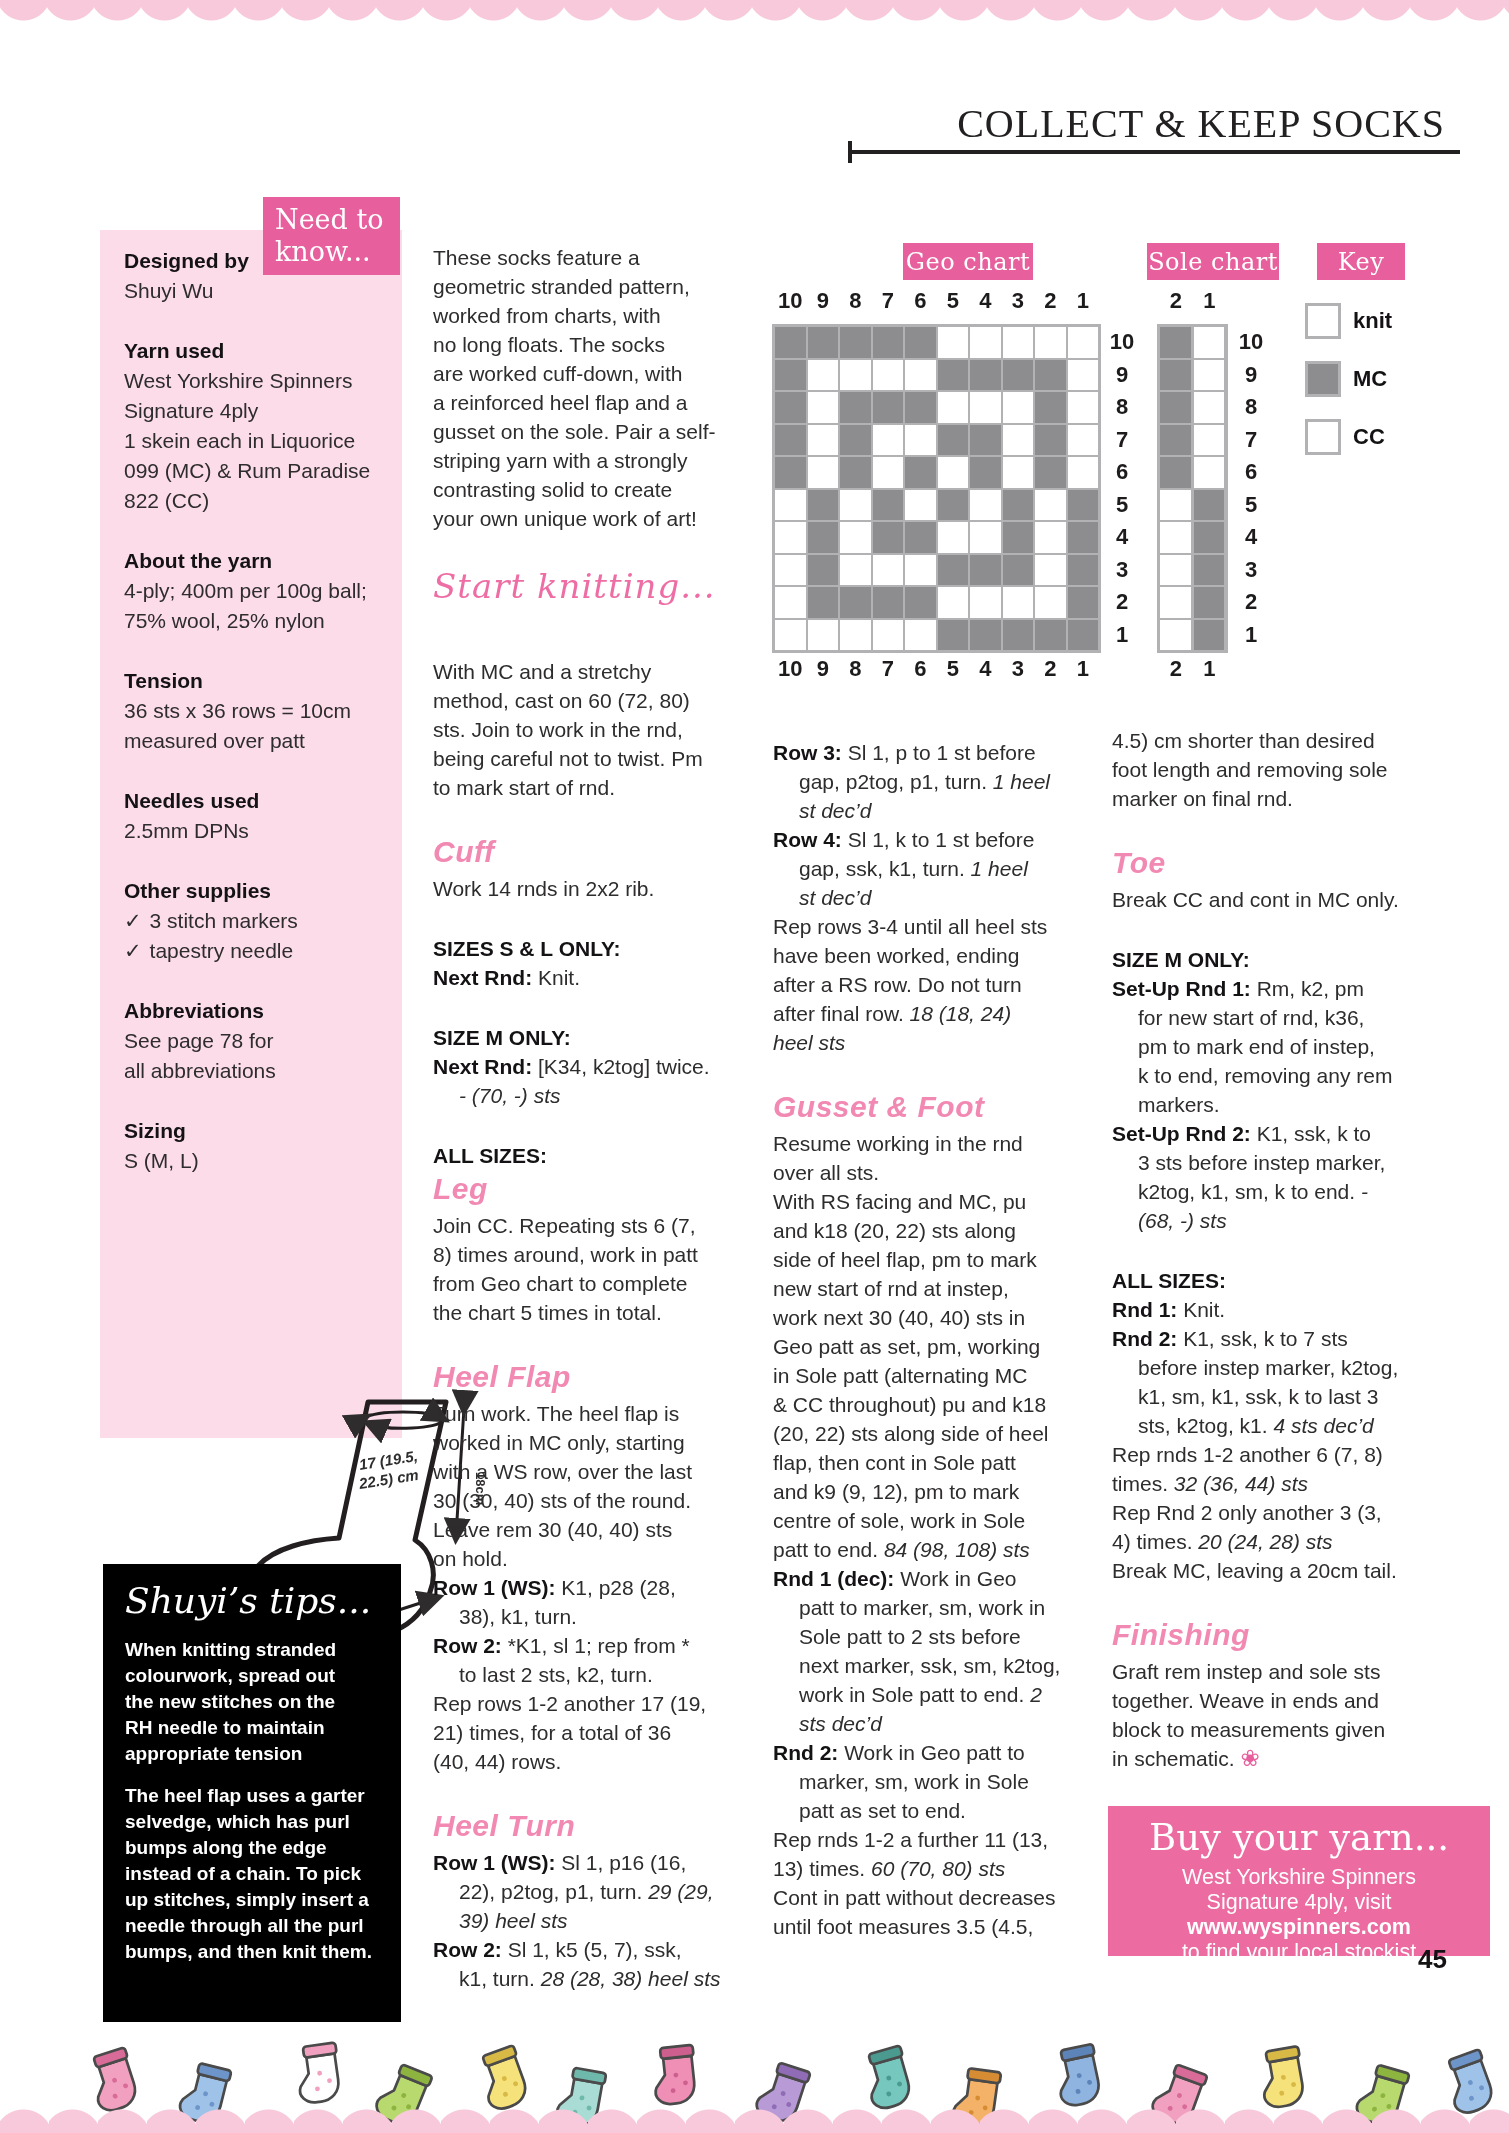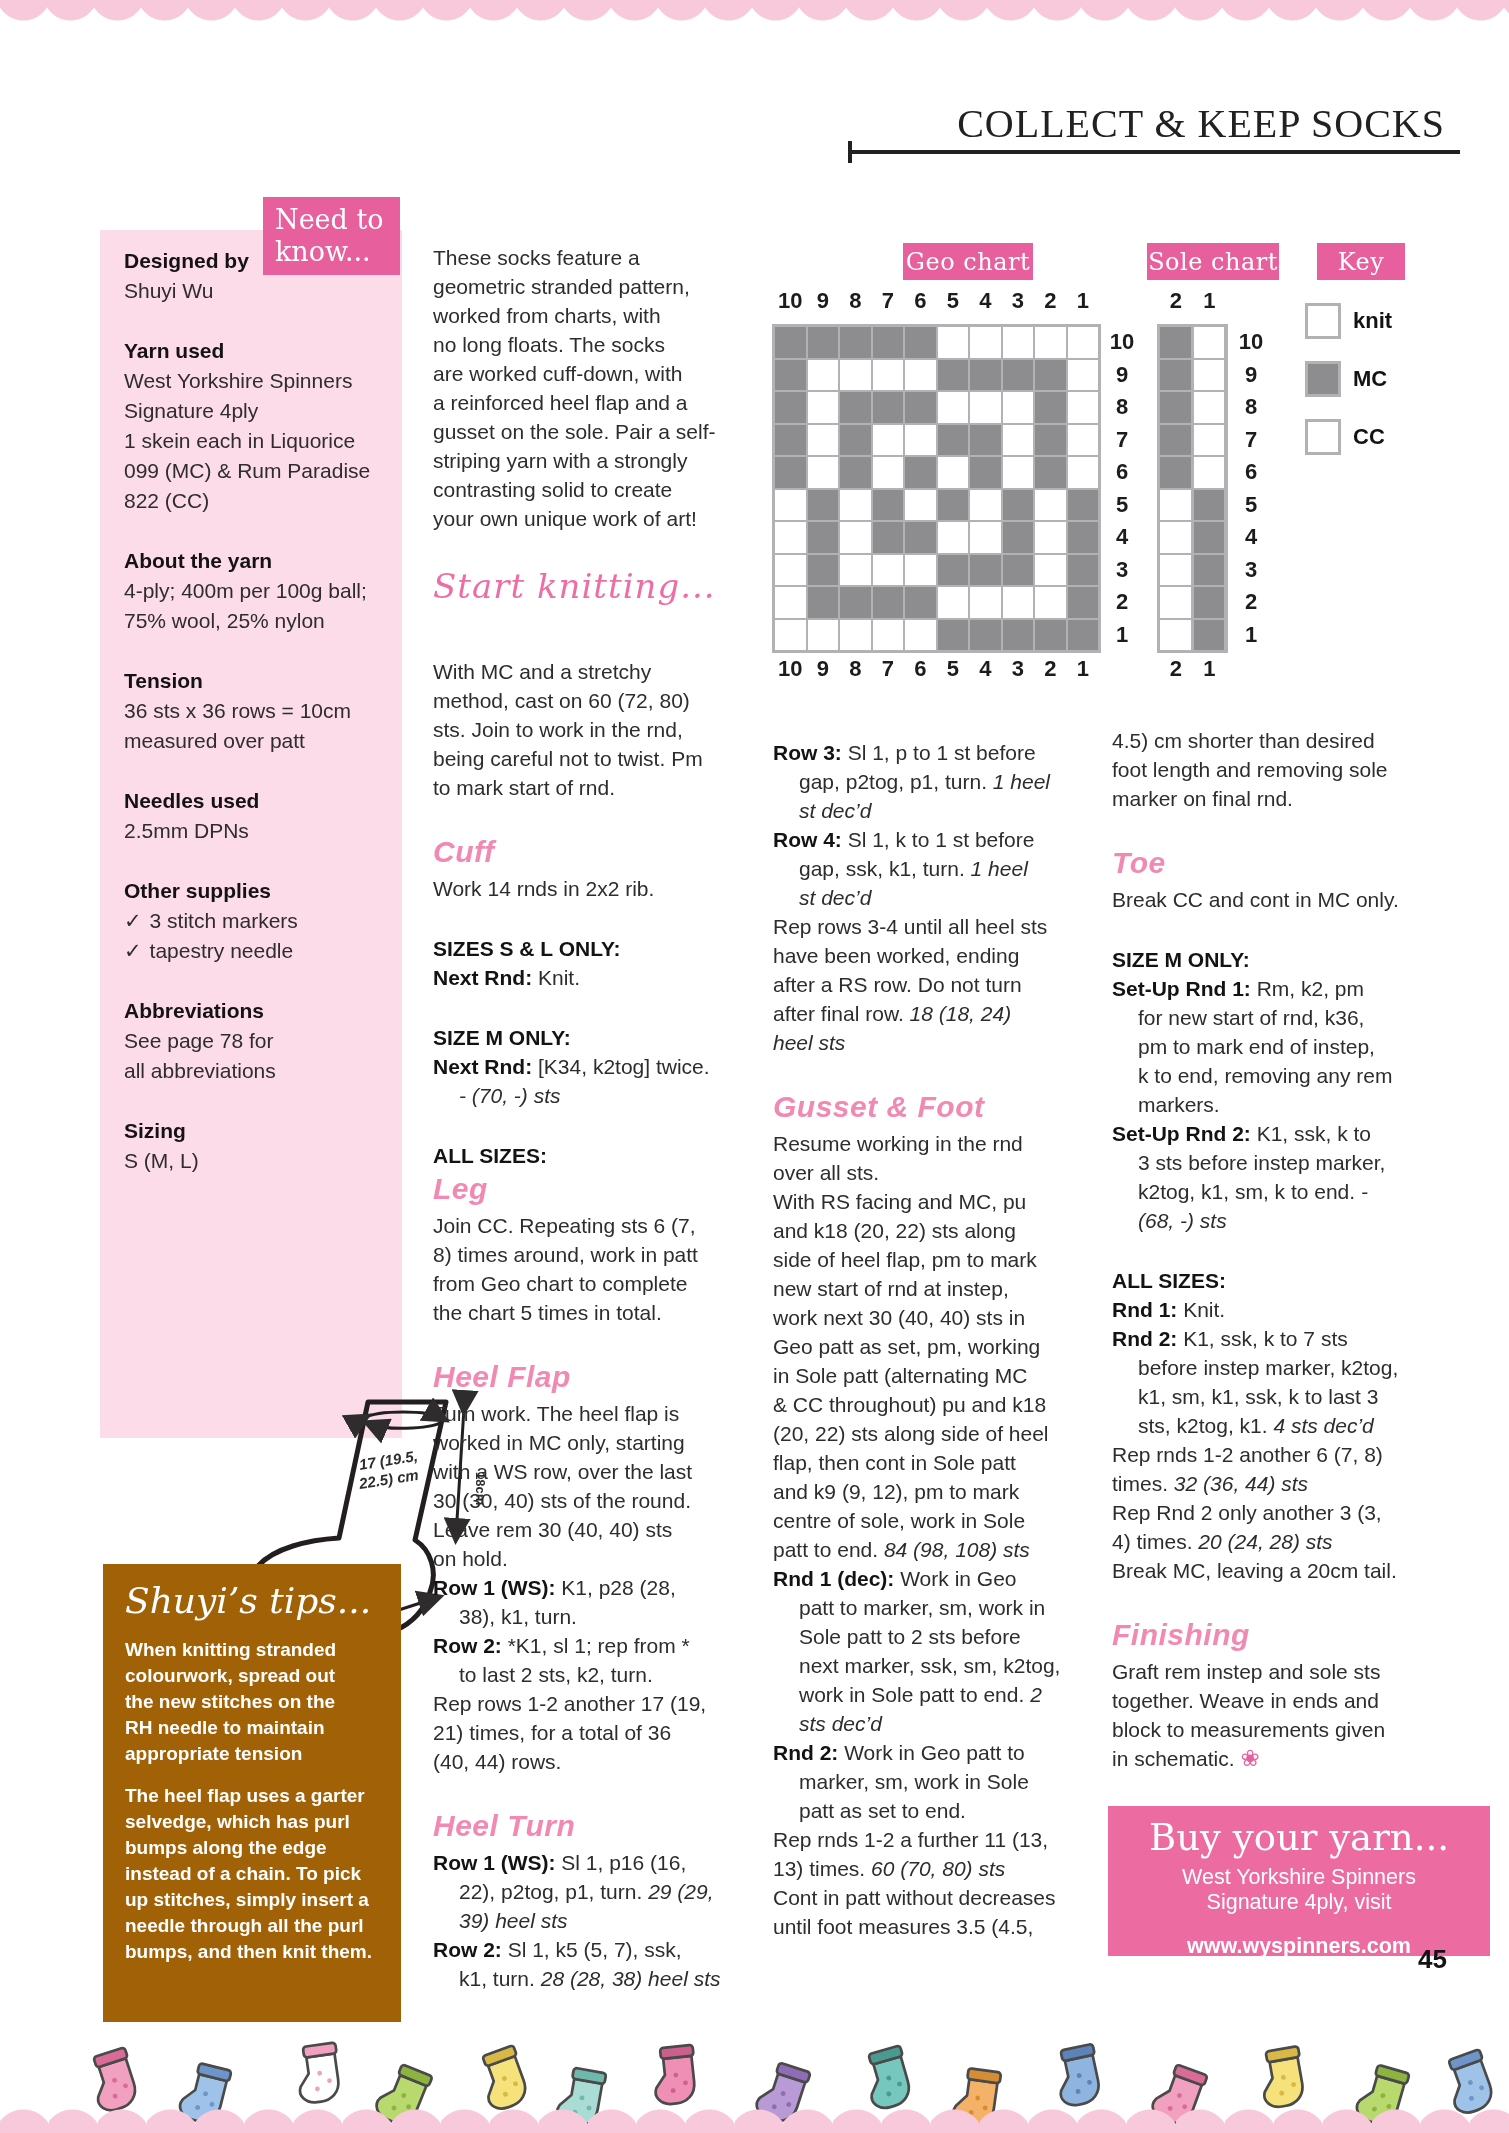--- a/index.html
+++ b/index.html
@@ -26,21 +26,21 @@
   
   .sidebar{position:absolute;left:100px;top:230px;width:302px;height:1208px;background:#fbdce8;}
   .sb-inner{padding:16px 0 0 24px;}
   .sb-line{font-size:21px;line-height:30px;color:#2e2c2d;white-space:nowrap;}
   .sb-h{font-weight:700;color:#141214;}
   .sb-gap{height:30px;}
   .check{color:#2e2c2d;margin-right:8px;}
   .schematic{position:absolute;left:118px;top:1158px;width:272px;height:272px;}
   .schematic text{font-family:"Liberation Sans",sans-serif;fill:#2e2c2d;}
   
-  .tips{position:absolute;left:103px;top:1564px;width:298px;height:458px;background:#a16207;
+  .tips{position:absolute;left:103px;top:1564px;width:298px;height:458px;background:#000000;
      box-sizing:border-box;padding:16px 22px;}
   .tips-title{font-family:"DejaVu Serif",serif;font-style:italic;font-size:36px;color:#fff;
      margin-bottom:16px;}
   .tips-line{font-size:19px;line-height:26px;font-weight:700;color:#fff;white-space:nowrap;}
   .tips-gap{height:16px;}
   
   .col{position:absolute;width:335px;}
   .tl{font-size:21px;line-height:29px;color:#2e2c2d;white-space:nowrap;}
   .ind{padding-left:26px;}
   .s-b{font-weight:700;color:#141214;}
@@ -61,21 +61,21 @@
   .key-item-row{position:absolute;display:flex;align-items:center;}
   .key-sq{width:30px;height:30px;border:3px solid #b2b2b4;box-sizing:content-box;margin-right:12px;}
   .key-sq.mc{background:#8d8d8f;}
   .key-sq.wh{background:#fff;}
   .key-label{font-weight:700;font-size:22px;color:#141214;}
   
   .buy{position:absolute;left:1108px;top:1806px;width:382px;height:150px;background:#ec6ba1;
      box-sizing:border-box;padding:10px 14px;text-align:center;}
   .buy-title{font-family:"DejaVu Serif",serif;font-size:37px;color:#fff;margin-bottom:6px;}
   .buy-line{font-size:21.5px;line-height:25px;color:#fff;}
-  .buy-line.b{font-weight:700;margin-top:19px;}
+  .buy-line.b{font-weight:700;}
   
   .socks{position:absolute;left:0;top:2020px;width:100%;height:113px;}
   .sock{position:absolute;}
   .page-num{position:absolute;left:1418px;top:1944px;font-weight:700;font-size:26px;color:#141214;}
 </style>
 </head>
 <body>
 
 <div class="page">
 

